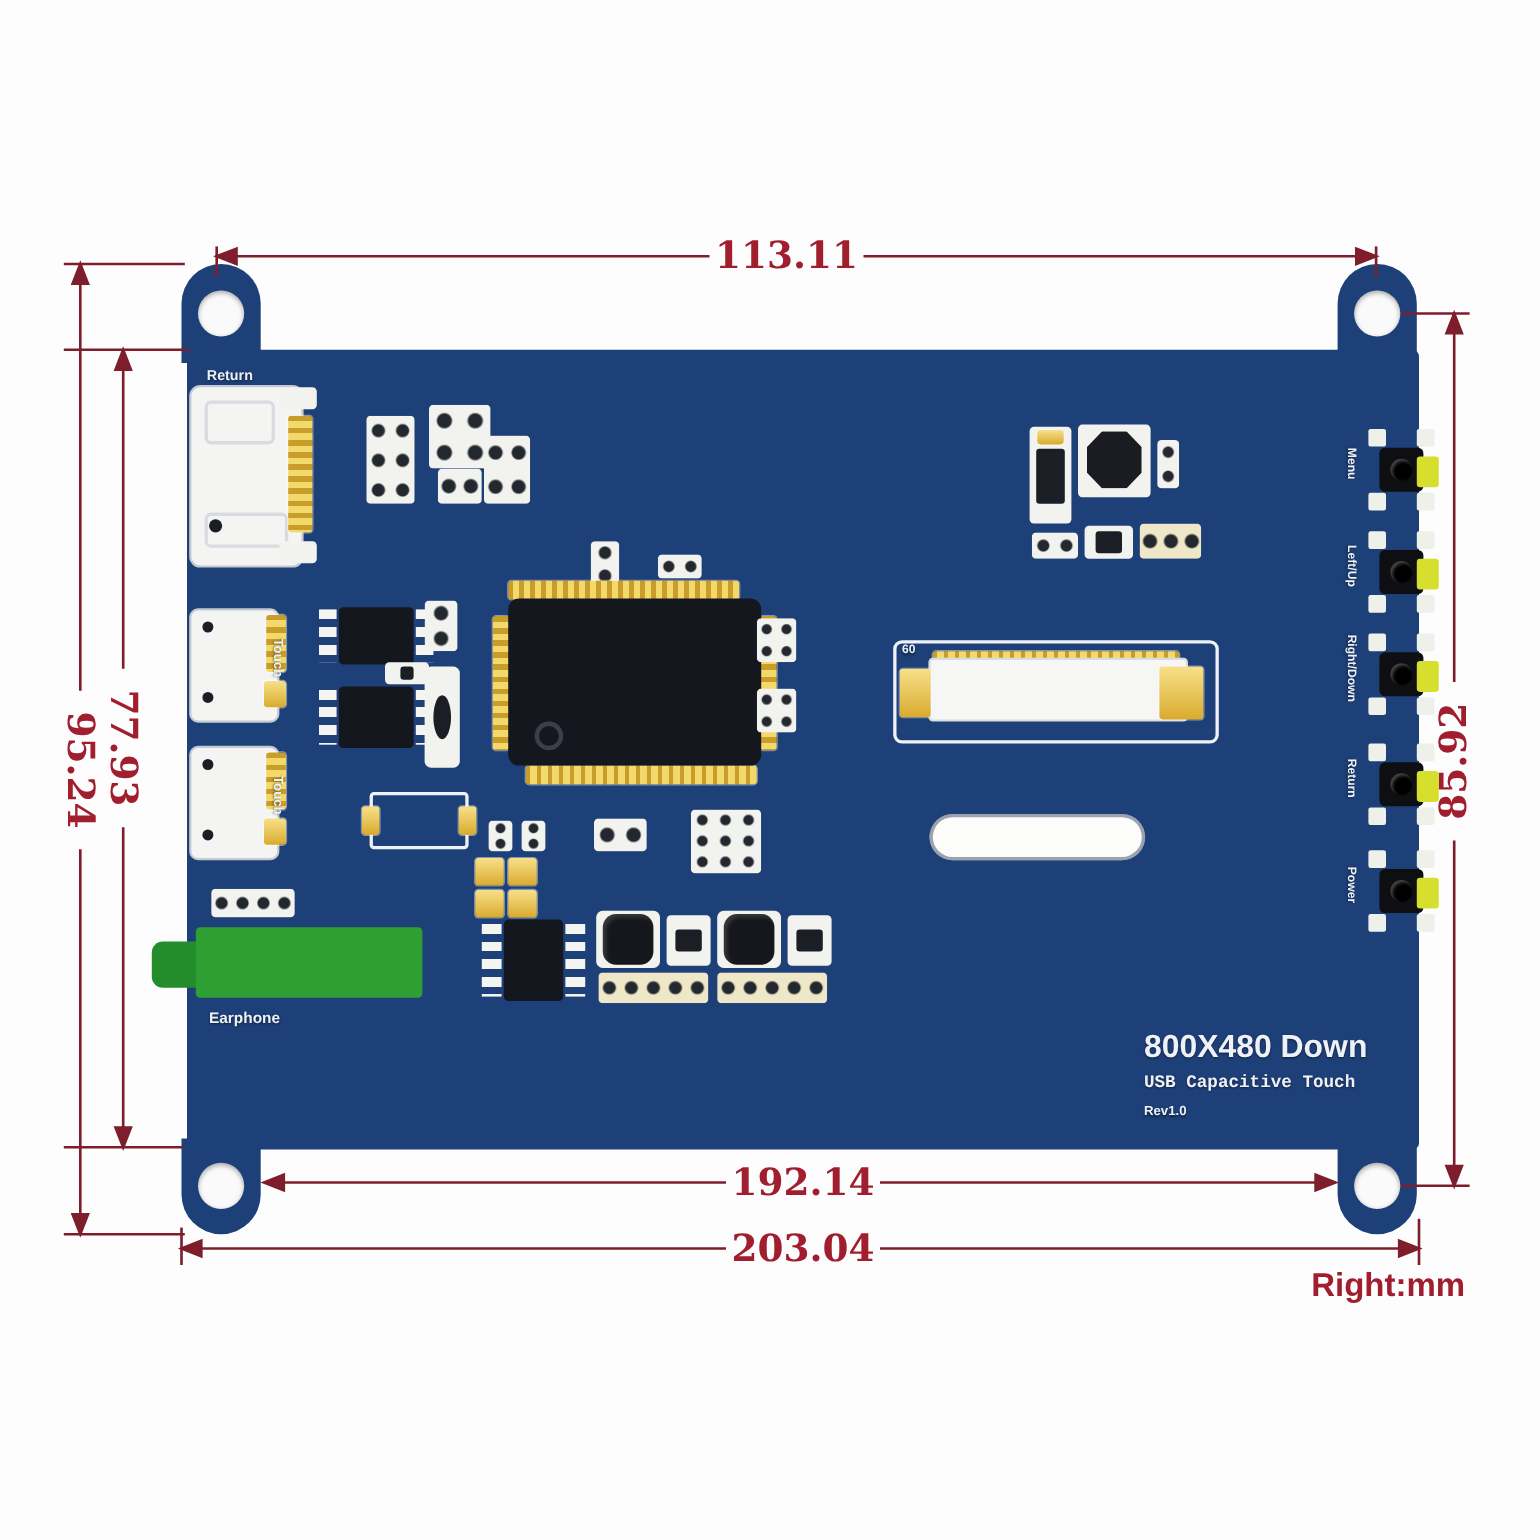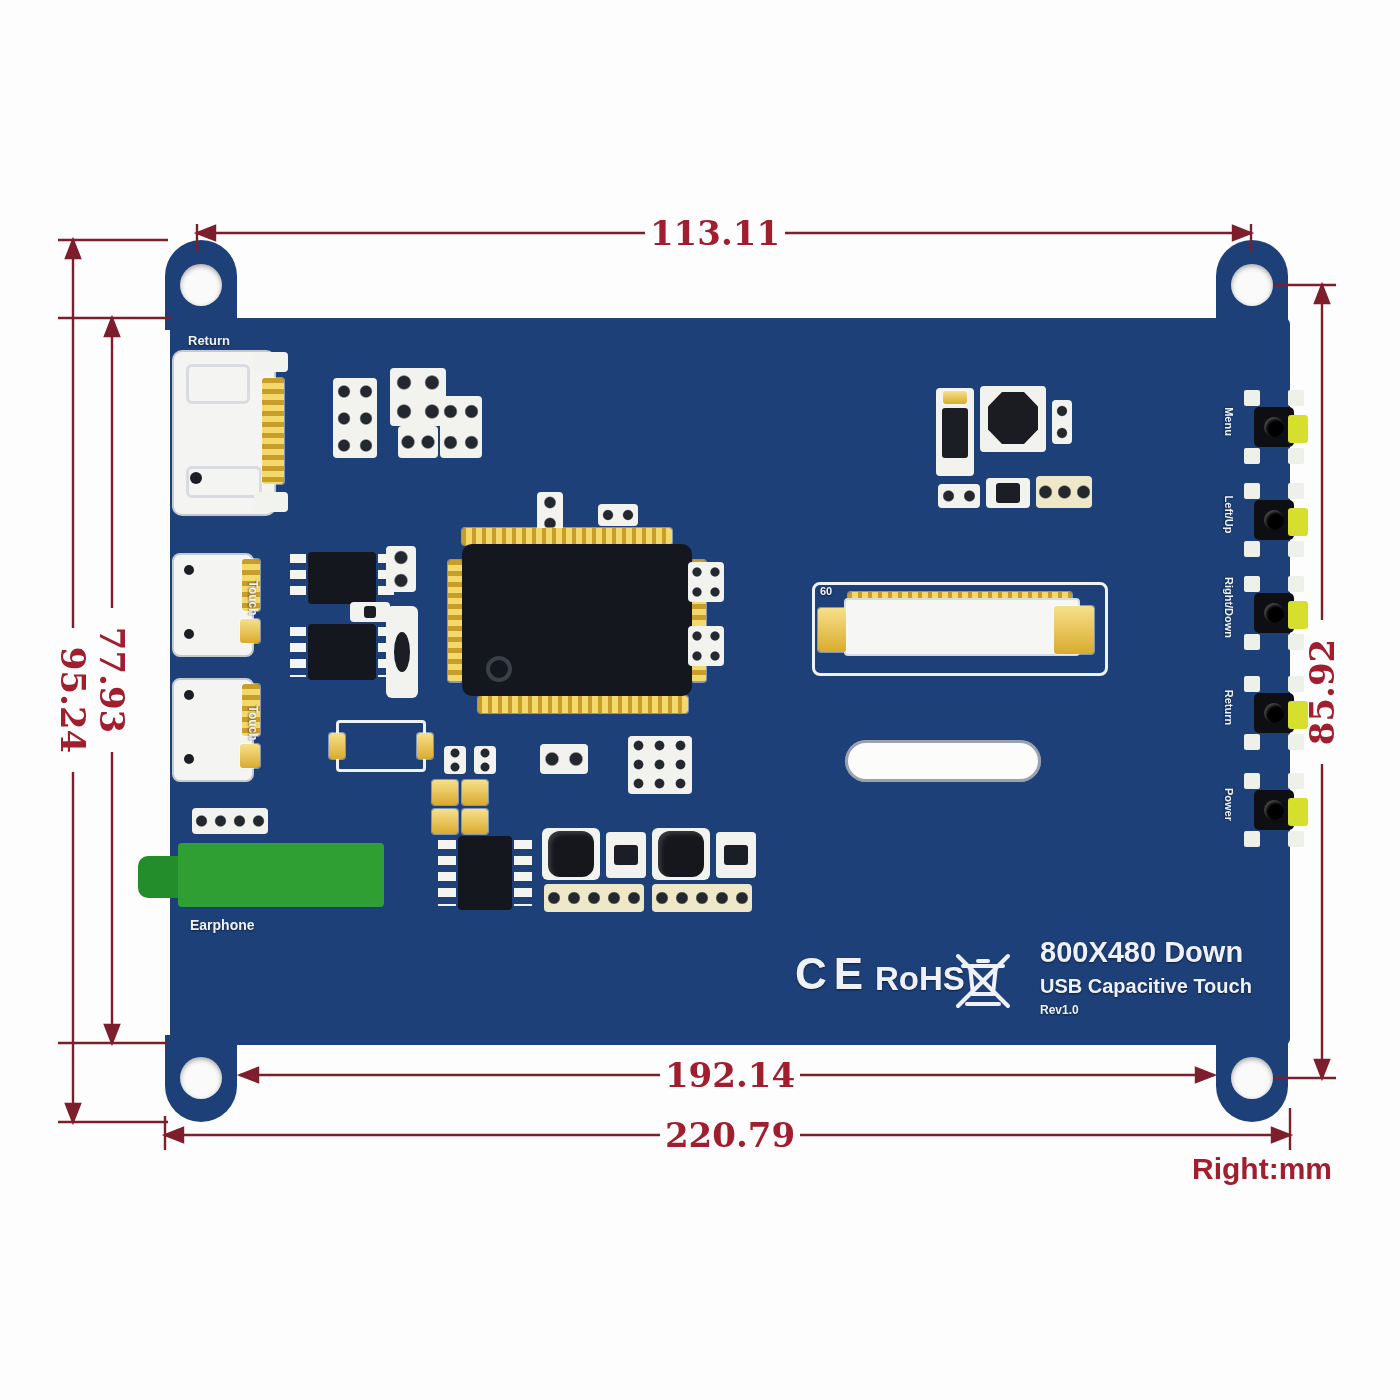--- a/index.html
+++ b/index.html
@@ -97,21 +97,21 @@
         <line x1="1322" y1="764" x2="1322" y2="1078"></line>
       <polygon points="1322,285 1315,303 1329,303"></polygon>
         <polygon points="1322,1078 1315,1060 1329,1060"></polygon>
       <line x1="1274" y1="285" x2="1336" y2="285"></line>
         <line x1="1274" y1="1078" x2="1336" y2="1078"></line>
     </g>
   </svg>
 
   <span class="abs dimtxt" style="left:645px;top:216px;width:140px;text-align:center;">113.11</span>
   <span class="abs dimtxt" style="left:660px;top:1058px;width:140px;">192.14</span>
-  <span class="abs dimtxt" style="left:660px;top:1118px;width:140px;">220.79</span>
+  <span class="abs dimtxt" style="left:660px;top:1118px;width:140px;">203.04</span>
   <span class="abs dimtxt vlabel" style="left:42px;top:663px;width:140px;">77.93</span>
   <span class="abs dimtxt vlabel" style="left:3px;top:683px;width:140px;">95.24</span>
   <span class="abs dimtxt vlabelccw" style="left:1252px;top:675px;width:140px;">85.92</span>
   <span class="abs unit" style="left:1152px;top:1152px;width:220px;">Right:mm</span>
 
   <span class="abs silk" style="left:188px;top:334px;font-size:13px;">Return</span>
   <div class="abs" style="left:172px;top:350px;width:120px;height:162px;">
     <div class="abs" style="left:0;top:0;width:100px;height:162px;background:#f4f5f2;border:2px solid #c4c9d2;border-radius:10px;"></div>
     <div class="abs" style="left:14px;top:14px;width:58px;height:34px;border:3px solid #d8dbe0;border-radius:6px;"></div>
     <div class="abs" style="left:14px;top:116px;width:70px;height:26px;border:3px solid #d8dbe0;border-radius:6px;"></div>
@@ -294,31 +294,17 @@
       <div class="btnpad" style="left:44px;top:0;"></div>
     <div class="btnpad" style="left:0;top:58px;"></div>
       <div class="btnpad" style="left:44px;top:58px;"></div>
     <div class="btnbody" style="left:10px;top:17px;width:40px;height:40px;"></div>
     <div class="btncap" style="left:20px;top:27px;width:20px;height:20px;"></div>
   </div>
   <div class="edgepad" style="left:1288px;top:798px;width:20px;height:28px;"></div>
   <span class="abs silk vlabel" style="left:1168px;top:799px;width:120px;font-size:11px;text-align:center;">Power</span>
 
   <span class="abs silk" style="left:1040px;top:938px;font-size:29px;">800X480 Down</span>
-  <span class="abs silk" style="left:1040px;top:976px;font-size:20px;">USB Capacitive Touch</span>
+  <span class="abs silk" style="left:1040px;top:976px;font-size:16px;font-family:Liberation Mono, monospace;">USB Capacitive Touch</span>
   <span class="abs silk" style="left:1040px;top:1004px;font-size:12px;">Rev1.0</span>
 
-  <div class="abs" style="left:795px;top:946px;width:215px;height:70px;">
-    <span class="abs silk" style="left:0;top:6px;font-size:44px;letter-spacing:7px;">CE</span>
-    <span class="abs silk" style="left:80px;top:16px;font-size:33px;">RoHS</span>
-    <svg class="abs" style="left:160px;top:4px;" width="56" height="62" viewBox="0 0 56 62">
-      <g stroke="#eef2f8" stroke-width="4" fill="none" stroke-linecap="round">
-        <line x1="8" y1="16" x2="48" y2="16"></line>
-        <polyline points="15,16 18,44 38,44 41,16"></polyline>
-        <line x1="23" y1="11" x2="33" y2="11"></line>
-        <line x1="12" y1="54" x2="44" y2="54"></line>
-        <line x1="3" y1="6" x2="53" y2="56"></line>
-        <line x1="53" y1="6" x2="3" y2="56"></line>
-      </g>
-    </svg>
-  </div>
 
 </div>
 
 </body></html>

